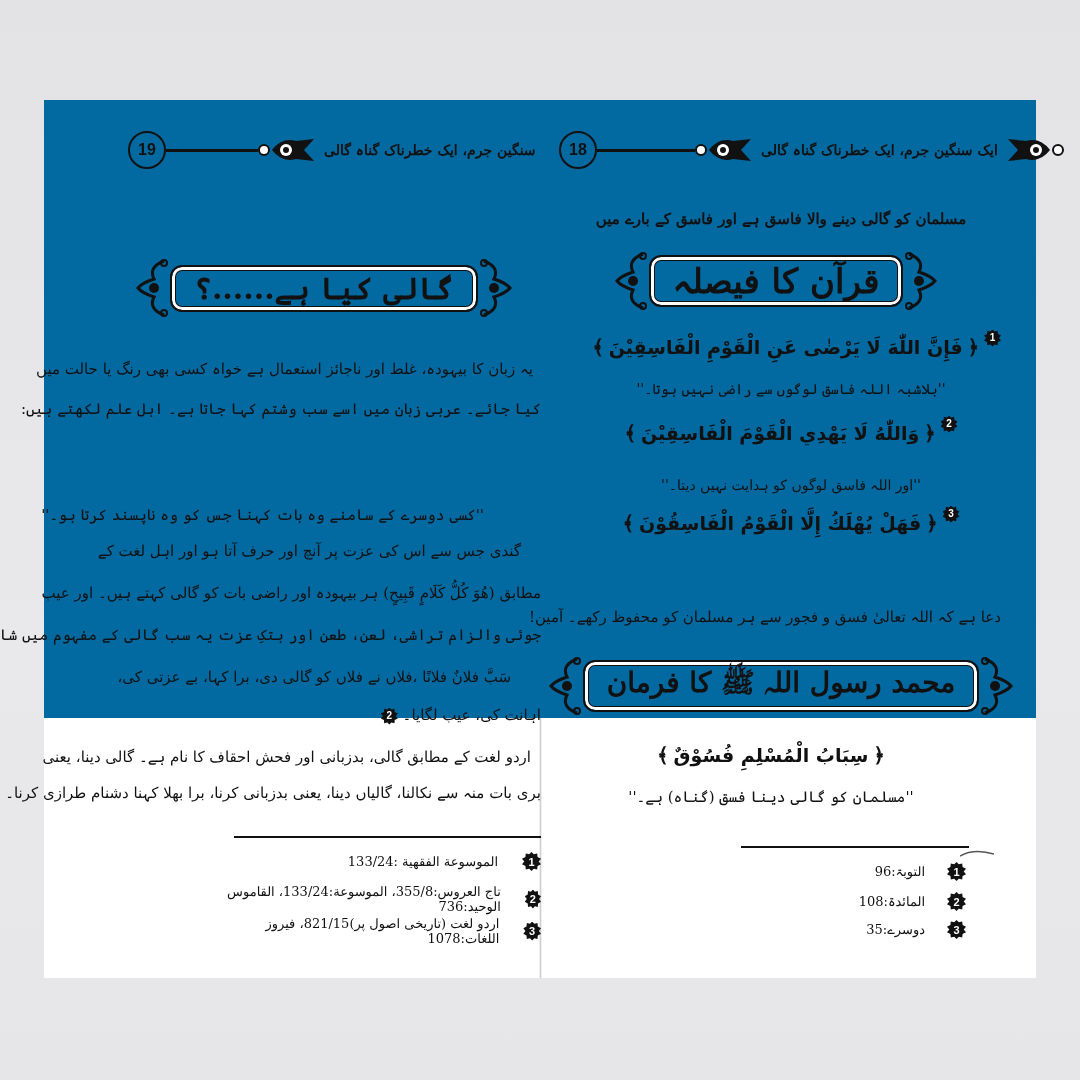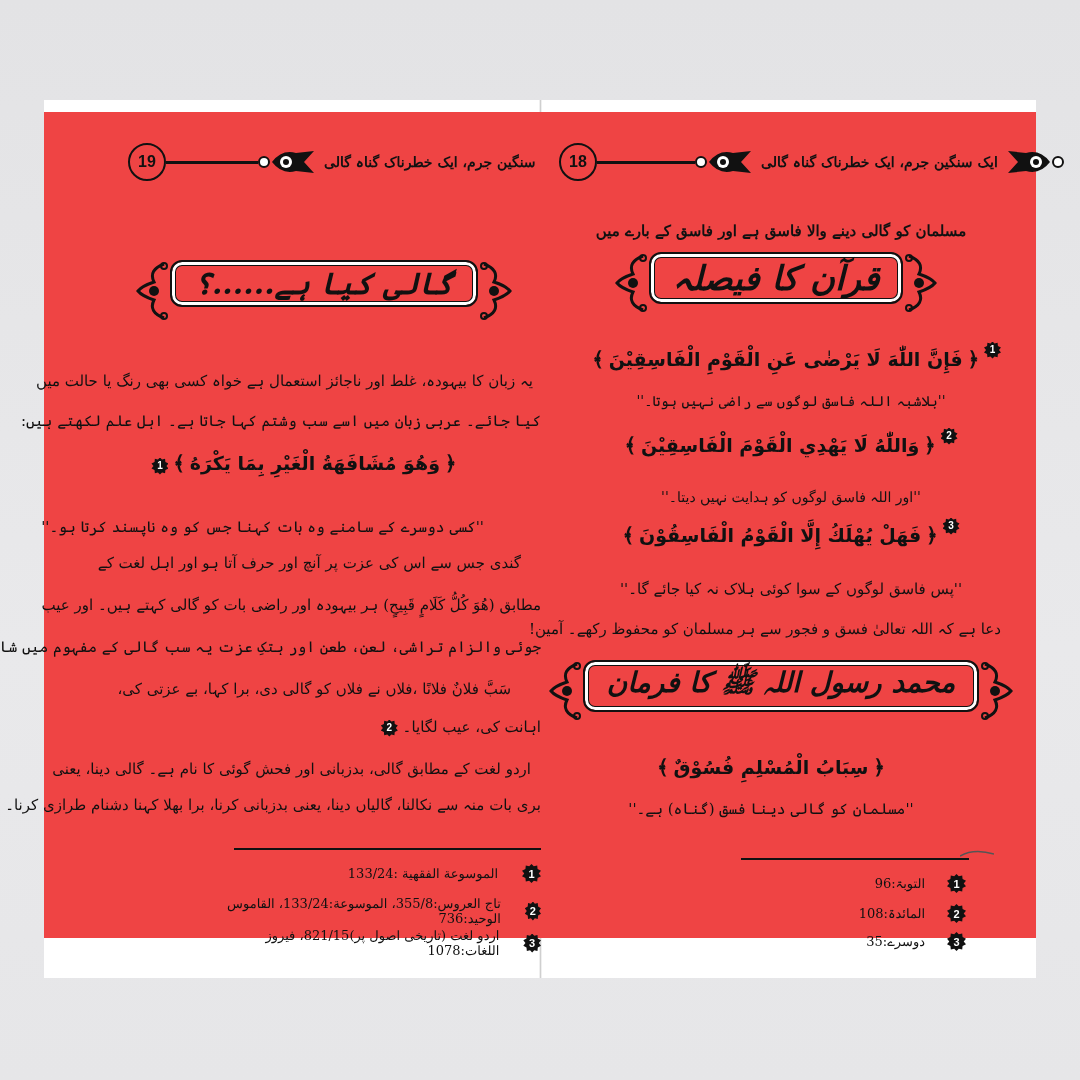--- a/index.html
+++ b/index.html
@@ -5,21 +5,21 @@
   html, body { margin: 0; padding: 0; }
   body {
     width: 1080px; height: 1080px; position: relative; overflow: hidden;
     background: linear-gradient(180deg, #e3e3e5 0%, #e9e9eb 60%, #e6e6e8 100%);
     font-family: "DejaVu Sans", sans-serif; color: #111;
   }
   .spread {
     position: absolute; left: 44px; top: 100px; width: 992px; height: 878px;
     background: #fff;
   }
-  .page { position: absolute; top: 12px; height: 826px; background: #ef4444; }
+  .page { position: absolute; top: 0; height: 618px; background: #0369a1; }
   .page.left { left: 0; width: 497px; }
   .page.right { left: 497px; width: 495px; }
   .gutter {
     position: absolute; left: 495px; top: 0; width: 3px; height: 878px;
     background: linear-gradient(90deg, #fff, #cfcfcf, #fff);
   }
   .rtl { direction: rtl; unicode-bidi: embed; }
 
   
   .running-header { position: absolute; top: 30px; height: 40px; display: flex; align-items: center; }
@@ -32,21 +32,21 @@
   .orn-end { width: 8px; height: 8px; border: 2px solid #111; border-radius: 50%; background:#fff; }
   .flourish {
     width: 46px; height: 26px; position: relative;
   }
   .flourish svg { width: 46px; height: 26px; display:block; }
   .header-title {
     font-family: "DejaVu Serif", serif; font-size: 14px; font-weight: bold; padding: 0 8px; white-space: nowrap;
   }
 
   
-  .title-box-wrap { position: absolute; display: flex; align-items: flex-start; justify-content: center; font-style: italic; }
+  .title-box-wrap { position: absolute; display: flex; align-items: center; justify-content: center; }
   .title-box {
     border: 2px solid #111; border-radius: 12px; padding: 4px 22px;
     font-family: "DejaVu Serif", serif; font-weight: bold; white-space: nowrap;
     box-shadow: inset 0 0 0 3px #fff, inset 0 0 0 4px #111;
   }
   .side-orn { width: 36px; height: 62px; }
   .side-orn svg { width: 36px; height: 62px; display:block; }
 
   .txt {
     position: absolute; font-family: "DejaVu Serif", serif; font-size: 15px; line-height: 22px;
@@ -112,39 +112,33 @@
             <circle cx="30" cy="6" r="3" fill="none" stroke="#111" stroke-width="2"></circle>
             <circle cx="30" cy="56" r="3" fill="none" stroke="#111" stroke-width="2"></circle>
             <circle cx="20" cy="31" r="5" fill="#111"></circle>
           </svg>
       </div>
     </div>
 
     <div class="txt rtl" style="right:8px; top:258px; width:430px; font-size:15px;">یہ زبان کا بیہودہ، غلط اور ناجائز استعمال ہے خواہ کسی بھی رنگ یا حالت میں</div>
     <div class="txt rtl" style="right:0px; top:298px; width:440px;">کیا جائے۔ عربی زبان میں اسے سب وشتم کہا جاتا ہے۔ اہل علم لکھتے ہیں:</div>
 
-    <div class="txt rtl center" style="left:60px; top:340px; width:400px;">
-      <span class="bracket">﴿</span>
-      <span class="arabic">وَهُوَ مُشَافَهَةُ الْغَيْرِ بِمَا يَكْرَهُ</span>
-      <span class="bracket">﴾</span>
-      <span class="badge">1</span>
-    </div>
 
     <div class="txt rtl center" style="left:60px; top:404px; width:380px;">''کسی دوسرے کے سامنے وہ بات کہنا جس کو وہ ناپسند کرتا ہو۔''</div>
 
     <div class="txt rtl" style="right:20px; top:440px; width:420px;">گندی جس سے اس کی عزت پر آنچ اور حرف آتا ہو اور اہل لغت کے</div>
     <div class="txt rtl" style="right:0px; top:482px; width:440px;">مطابق (هُوَ كُلُّ كَلَامٍ قَبِيحٍ) ہر بیہودہ اور راضی بات کو گالی کہتے ہیں۔ اور عیب</div>
     <div class="txt rtl" style="right:0px; top:524px; width:440px;">جوئی والزام تراشی، لعن، طعن اور ہتکِ عزت یہ سب گالی کے مفہوم میں شامل ہیں۔</div>
     <div class="txt rtl" style="right:30px; top:566px; width:410px;">سَبَّ فلانٌ فلانًا ،فلاں نے فلاں کو گالی دی، برا کہا، بے عزتی کی،</div>
     <div class="txt rtl" style="right:0px; top:604px; width:440px;">
       <span>اہانت کی، عیب لگایا۔</span>
       <span class="badge">2</span>
     </div>
 
-    <div class="txt rtl" style="right:10px; top:646px; width:430px;">اردو لغت کے مطابق گالی، بدزبانی اور فحش گوئی کا نام ہے۔ گالی دینا، یعنی</div>
+    <div class="txt rtl" style="right:10px; top:646px; width:430px;">اردو لغت کے مطابق گالی، بدزبانی اور فحش احقاف کا نام ہے۔ گالی دینا، یعنی</div>
     <div class="txt rtl" style="right:0px; top:682px; width:440px;">
       <span>بری بات منہ سے نکالنا، گالیاں دینا، یعنی بدزبانی کرنا، برا بھلا کہنا دشنام طرازی کرنا۔</span>
       <span class="badge" style="position:relative; top:-10px;">3</span>
     </div>
 
     <div class="fn-rule" style="left:190px; top:736px; width:307px;"></div>
 
     <div class="fn-row rtl" style="right:0px; top:752px; width:330px;">
       <span class="badge">1</span>
       <span style="margin-right:24px;">الموسوعة الفقهية :133/24</span>
@@ -219,21 +213,20 @@
       <span class="bracket">﴾</span>
     </div>
     <div class="txt rtl center" style="left:60px; top:374px; width:380px; font-size:14px;">''اور اللہ فاسق لوگوں کو ہدایت نہیں دیتا۔''</div>
 
     <div class="txt rtl center" style="left:60px; top:412px; width:380px;">
       <span class="badge" style="position:relative; top:-12px;">3</span>
       <span class="bracket">﴿</span>
       <span class="arabic">فَهَلْ يُهْلَكُ إِلَّا الْقَوْمُ الْفَاسِقُوْنَ</span>
       <span class="bracket">﴾</span>
     </div>
-    <div class="txt rtl center" style="left:60px; top:466px; width:380px;">''پس فاسق لوگوں کے سوا کوئی ہلاک نہ کیا جائے گا۔''</div>
 
     <div class="txt rtl center" style="left:40px; top:506px; width:420px;">دعا ہے کہ اللہ تعالیٰ فسق و فجور سے ہر مسلمان کو محفوظ رکھے۔ آمین!</div>
 
     <div class="title-box-wrap" style="left:20px; top:548px; width:440px; height:76px;">
       <div class="side-orn">
         <svg viewBox="0 0 36 62">
             <path d="M30 4 Q14 10 20 22 Q8 26 4 31 Q8 36 20 40 Q14 52 30 58" fill="none" stroke="#111" stroke-width="3"></path>
             <circle cx="30" cy="6" r="3" fill="none" stroke="#111" stroke-width="2"></circle>
             <circle cx="30" cy="56" r="3" fill="none" stroke="#111" stroke-width="2"></circle>
             <circle cx="20" cy="31" r="5" fill="#111"></circle>

